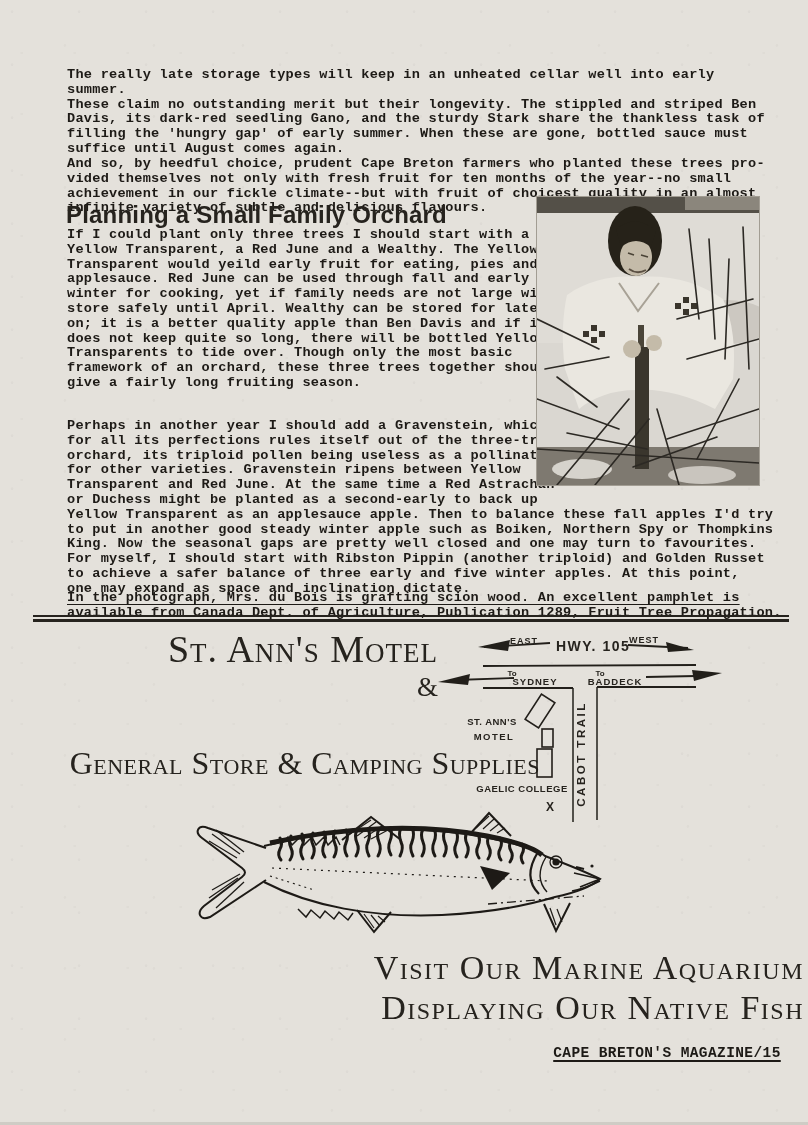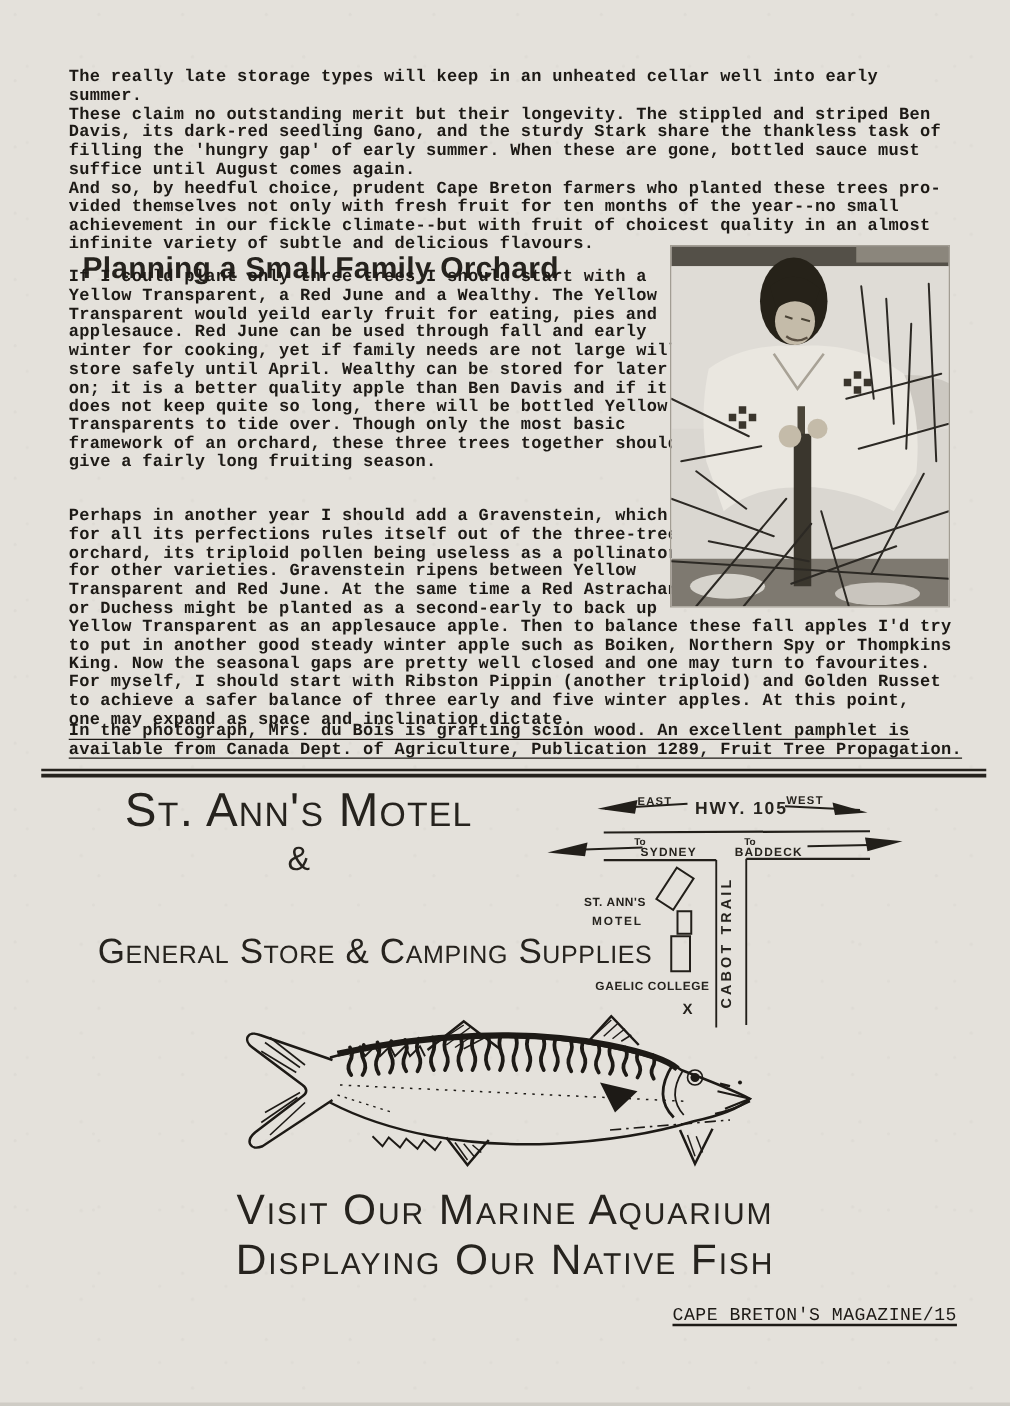--- a/index.html
+++ b/index.html
@@ -7,44 +7,44 @@
     position:relative;width:808px;height:1125px;margin:0 auto;overflow:hidden;
     background-color:#e4e1db;
     background-image:
       radial-gradient(circle at 18% 22%, rgba(90,85,75,.045) 0 1px, transparent 1.6px),
       radial-gradient(circle at 73% 64%, rgba(90,85,75,.04) 0 1px, transparent 1.7px),
       radial-gradient(circle at 41% 87%, rgba(90,85,75,.035) 0 1px, transparent 1.5px);
     background-size:67px 53px, 89px 71px, 53px 61px;
     color:#1d1a16;
   }
   .tw{
-    position:absolute;margin:0;
+    position:absolute;margin:12px;
     font-family:"Liberation Mono","DejaVu Sans Mono",monospace;
     font-weight:700;font-size:13.6px;line-height:14.8px;letter-spacing:.25px;
     white-space:pre-line;color:#1d1a16;
   }
   .caption{text-decoration:underline;text-underline-offset:2.5px;text-decoration-thickness:1.4px;}
   h2.orchard{
     position:absolute;left:66px;top:201px;margin:0;
     font-family:"Liberation Sans","DejaVu Sans",sans-serif;
     font-weight:700;font-size:24px;letter-spacing:.2px;color:#26231e;
   }
   .rule{position:absolute;background:#26231e;}
   .adtext{
-    position:absolute;margin:0;text-align:center;
-    font-family:Liberation Sans, sans-serif;
+    position:absolute;margin:0;text-align:right;
+    font-family:Liberation Serif, serif;
     font-variant:small-caps;color:#26231e;line-height:1;
   }
   .photo-frame{position:absolute;left:537px;top:197px;width:222px;height:288px;
     outline:1px solid #a29d93;}
   .map-box{position:absolute;left:428px;top:632px;width:378px;height:195px;}
   .fish-box{position:absolute;left:192px;top:810px;width:424px;height:128px;}
   .footer{
-    position:absolute;left:538px;top:1045px;width:258px;margin:0;text-align:left;
-    font-family:"Liberation Mono","DejaVu Sans Mono",monospace;font-weight:400;
+    position:absolute;left:538px;top:1045px;width:258px;margin:0;text-align:center;
+    font-family:"Liberation Mono","DejaVu Sans Mono",monospace;font-weight:700;
     font-size:14.5px;letter-spacing:.4px;color:#1d1a16;
     text-decoration:underline;text-underline-offset:3px;text-decoration-thickness:2px;
   }
   .page-bottom-edge{position:absolute;left:0;bottom:0;width:808px;height:3px;background:#cfccc5;}
   svg text{font-family:"Liberation Sans","DejaVu Sans",sans-serif;fill:#26231e;}
 </style>
 </head>
 <body>
 
 <div id="page">
@@ -147,21 +147,21 @@
           <path d="M60,210 L20,180"></path>
       </g>
     </svg>
   </div>
 
   <div class="rule" style="left:33px;top:615px;width:756px;height:1.6px"></div>
   <div class="rule" style="left:33px;top:619px;width:756px;height:3px"></div>
 
   <p class="adtext" style="left:40px;top:630px;width:398px;font-size:38px;letter-spacing:1px">St. Ann's Motel</p>
   <p class="adtext" style="left:40px;top:674px;width:398px;font-size:27px">&amp;</p>
-  <p class="adtext" style="left:50px;top:747px;width:500px;font-size:28px;letter-spacing:.5px">General Store &amp; Camping Supplies</p>
+  <p class="adtext" style="left:40px;top:747px;width:500px;font-size:32px;letter-spacing:.5px">General Store &amp; Camping Supplies</p>
 
   <div class="map-box">
     <svg width="378" height="195" viewBox="0 0 378 195">
       <g stroke="#221f1a" fill="none" stroke-width="1.8">
         <path d="M56,15 L122,11"></path>
         <path d="M200,13 L260,16"></path>
         <path d="M55,34 L268,33"></path>
         <path d="M28,48 L86,46"></path>
         <path d="M218,45 L268,44"></path>
         <path d="M55,56 L145,56"></path>

